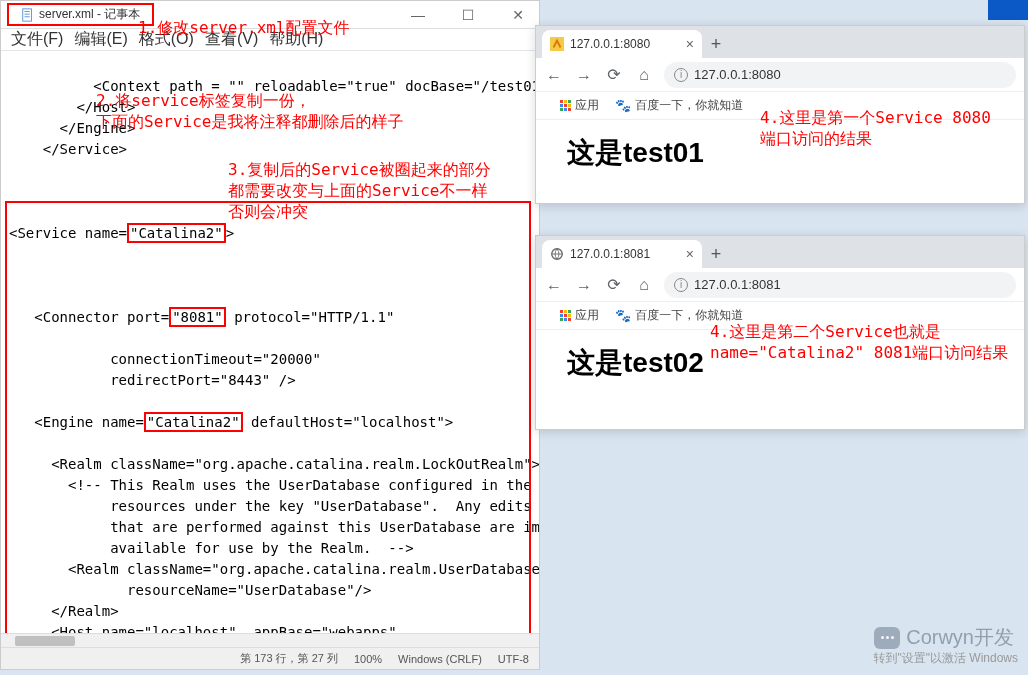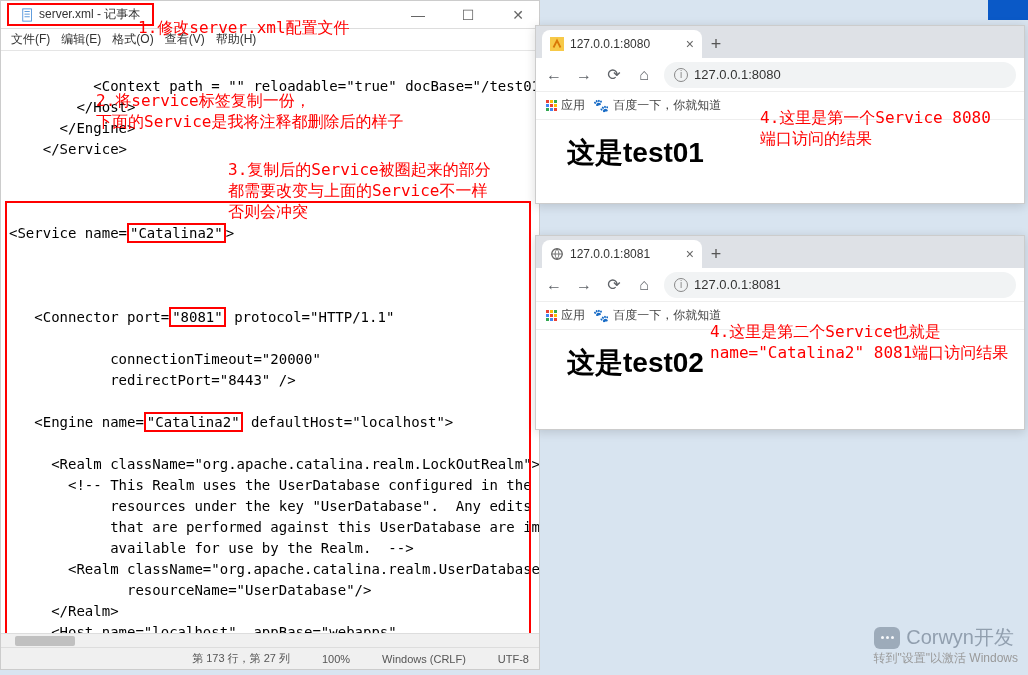--- a/index.html
+++ b/index.html
@@ -6,50 +6,50 @@
     body { font-family: "Microsoft YaHei", "Segoe UI", Arial, sans-serif; font-size: 13px; background: #d8e4f0; width: 1028px; height: 675px; position: relative; overflow: hidden; }
     
     
     .notepad { position: absolute; left: 0; top: 0; width: 540px; height: 670px; background: #fff; border: 1px solid #ccc; }
     .notepad-titlebar { height: 28px; background: #fff; border-bottom: 1px solid #ddd; display: flex; align-items: center; padding: 0 6px; }
     .notepad-icon { width: 14px; height: 14px; margin-right: 4px; display: inline-block; }
     .notepad-title { font-size: 12px; color: #333; }
     .title-box { border: 2px solid #ff0000; padding: 1px 12px; display: inline-flex; align-items: center; }
     .win-controls { margin-left: auto; display: flex; gap: 20px; }
     .win-btn { width: 30px; height: 20px; display: flex; align-items: center; justify-content: center; font-size: 14px; color: #666; cursor: pointer; }
-    .notepad-menu { height: 22px; display: flex; align-items: center; gap: 3px; padding: 0 6px; font-size: 12px; color: #333; border-bottom: 1px solid #e5e5e5; }
+    .notepad-menu { height: 22px; display: flex; align-items: center; gap: 3px; padding: 0 6px; font-size: 16px; color: #333; border-bottom: 1px solid #e5e5e5; }
     .menu-item { padding: 0 4px; cursor: pointer; }
     .notepad-content { padding: 4px 8px; font-family: "Microsoft YaHei", Consolas, monospace; font-size: 14px; line-height: 1.5; color: #000; position: relative; height: 590px; white-space: pre; overflow: hidden; }
     
     .red-box-inline { border: 2px solid #ff0000; padding: 0 1px; display: inline; }
     .service-border { position: absolute; border: 2px solid #ff0000; left: 4px; top: 150px; width: 526px; height: 480px; pointer-events: none; }
     
     .annotation { position: absolute; color: #ff0000; font-size: 16px; font-family: "SimSun", monospace; line-height: 1.3; white-space: pre; pointer-events: none; z-index: 5; }
     
-    .statusbar { position: absolute; bottom: 0; left: 0; right: 0; height: 22px; background: #f0f0f0; border-top: 1px solid #ddd; display: flex; align-items: center; font-size: 11px; color: #555; padding: 8px 10px; gap: 32px; justify-content: flex-end; }
+    .statusbar { position: absolute; bottom: 0; left: 0; right: 0; height: 22px; background: #f0f0f0; border-top: 1px solid #ddd; display: flex; align-items: center; font-size: 11px; color: #555; padding: 8px 10px; gap: 16px; justify-content: flex-end; }
     .scrollbar-h { position: absolute; bottom: 22px; left: 0; right: 0; height: 14px; background: #f0f0f0; border-top: 1px solid #ddd; }
     .scroll-thumb { position: absolute; left: 14px; width: 60px; height: 10px; top: 2px; background: #c0c0c0; border-radius: 2px; }
     
     
     .browser { position: absolute; background: #fff; border: 1px solid #ccc; box-shadow: 0 2px 10px rgba(0,0,0,0.15); }
     .browser1 { left: 535px; top: 25px; width: 490px; height: 179px; }
     .browser2 { left: 535px; top: 235px; width: 490px; height: 195px; }
     
     .browser-tabs { height: 32px; background: #dee1e6; display: flex; align-items: flex-end; padding: 0 6px; }
     .tab { background: #fff; height: 28px; min-width: 160px; border-radius: 8px 8px 0 0; display: flex; align-items: center; padding: 0 8px; font-size: 12px; color: #333; gap: 6px; }
     .tab-icon { width: 14px; height: 14px; }
     .tab-close { margin-left: auto; font-size: 14px; color: #666; cursor: pointer; }
     .new-tab { width: 28px; height: 28px; display: flex; align-items: center; justify-content: center; color: #555; font-size: 18px; cursor: pointer; }
     
     .browser-toolbar { height: 34px; background: #fff; display: flex; align-items: center; padding: 0 8px; gap: 10px; border-bottom: 1px solid #eee; }
     .nav-btn { width: 20px; height: 20px; display: flex; align-items: center; justify-content: center; color: #5f6368; font-size: 16px; cursor: pointer; }
     .addr-bar { flex: 1; height: 26px; background: #f1f3f4; border-radius: 13px; display: flex; align-items: center; padding: 0 10px; gap: 6px; font-size: 13px; color: #333; }
     .info-icon { width: 14px; height: 14px; border: 1px solid #888; border-radius: 50%; display: flex; align-items: center; justify-content: center; font-size: 10px; color: #888; }
     
-    .bookmarks { height: 28px; background: #fff; display: flex; align-items: center; padding: 0 10px; gap: 8px; font-size: 12px; color: #444; border-bottom: 1px solid #eee; }
+    .bookmarks { height: 28px; background: #fff; display: flex; align-items: center; padding: 0 24px; gap: 16px; font-size: 12px; color: #444; border-bottom: 1px solid #eee; }
     .bm-item { display: flex; align-items: center; gap: 4px; cursor: pointer; }
     .apps-icon { display: grid; grid-template-columns: repeat(3,3px); grid-template-rows: repeat(3,3px); gap: 1px; }
     .apps-icon span { background: #EA4335; width:3px; height:3px; }
     .apps-icon span:nth-child(2){background:#FBBC05;}
     .apps-icon span:nth-child(3){background:#34A853;}
     .apps-icon span:nth-child(4){background:#4285F4;}
     .apps-icon span:nth-child(5){background:#EA4335;}
     .apps-icon span:nth-child(6){background:#FBBC05;}
     .apps-icon span:nth-child(7){background:#34A853;}
     .apps-icon span:nth-child(8){background:#4285F4;}

